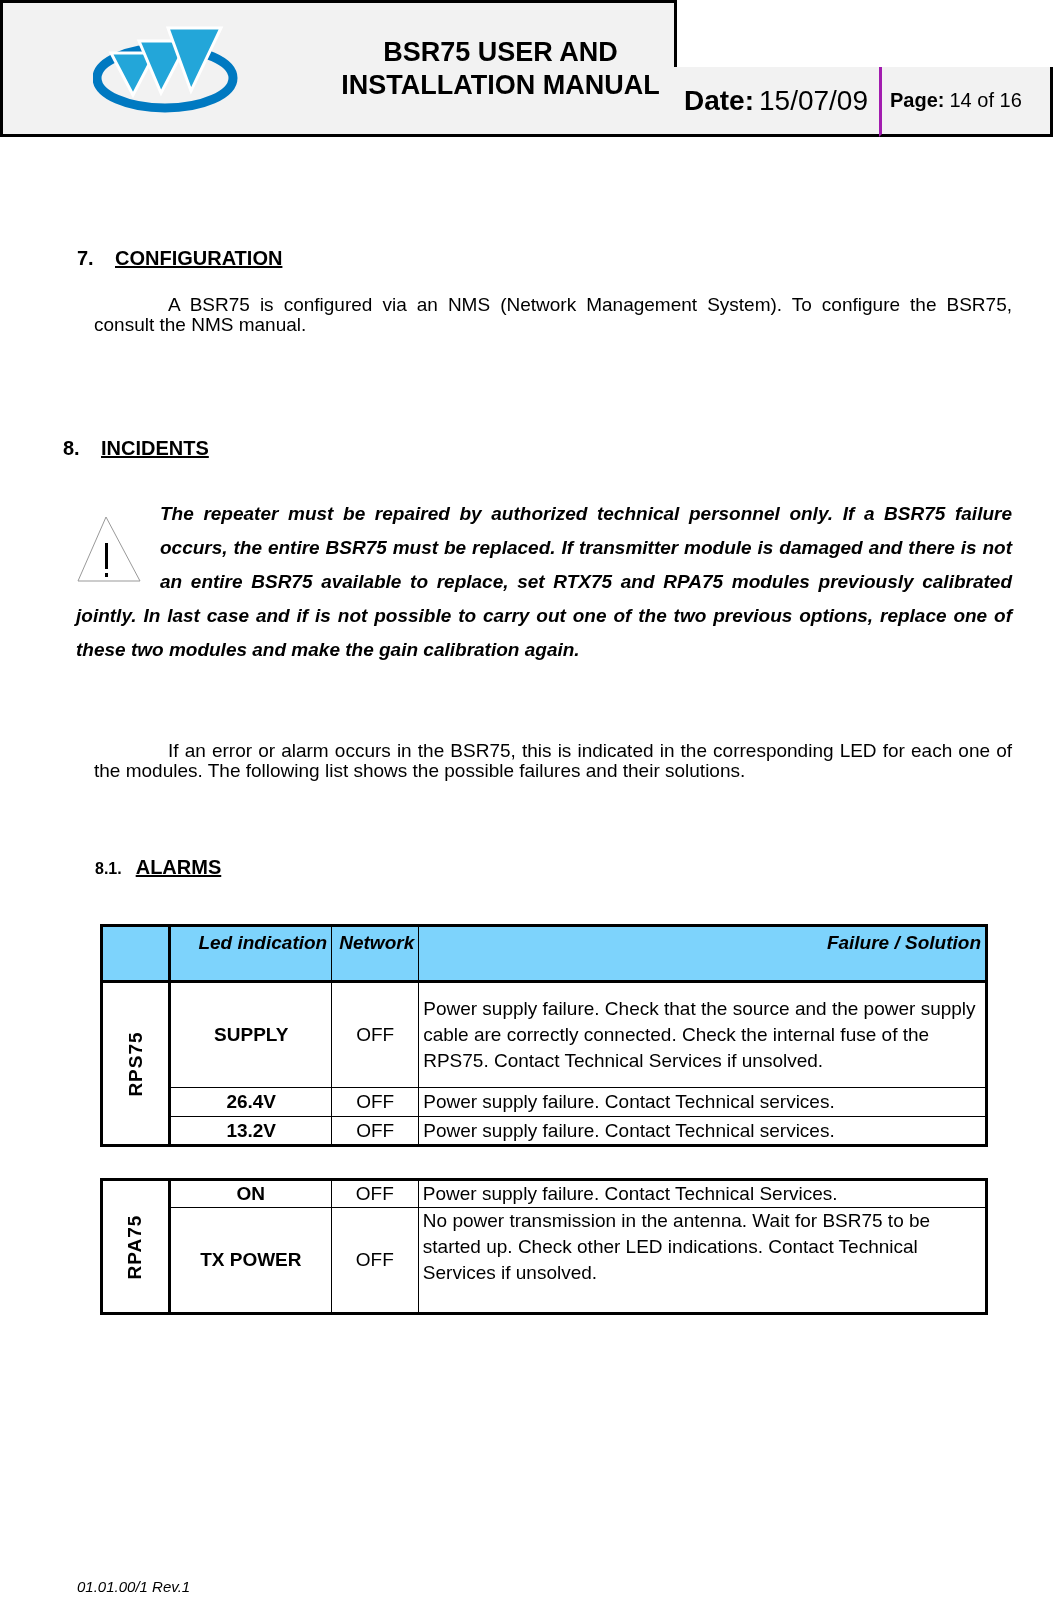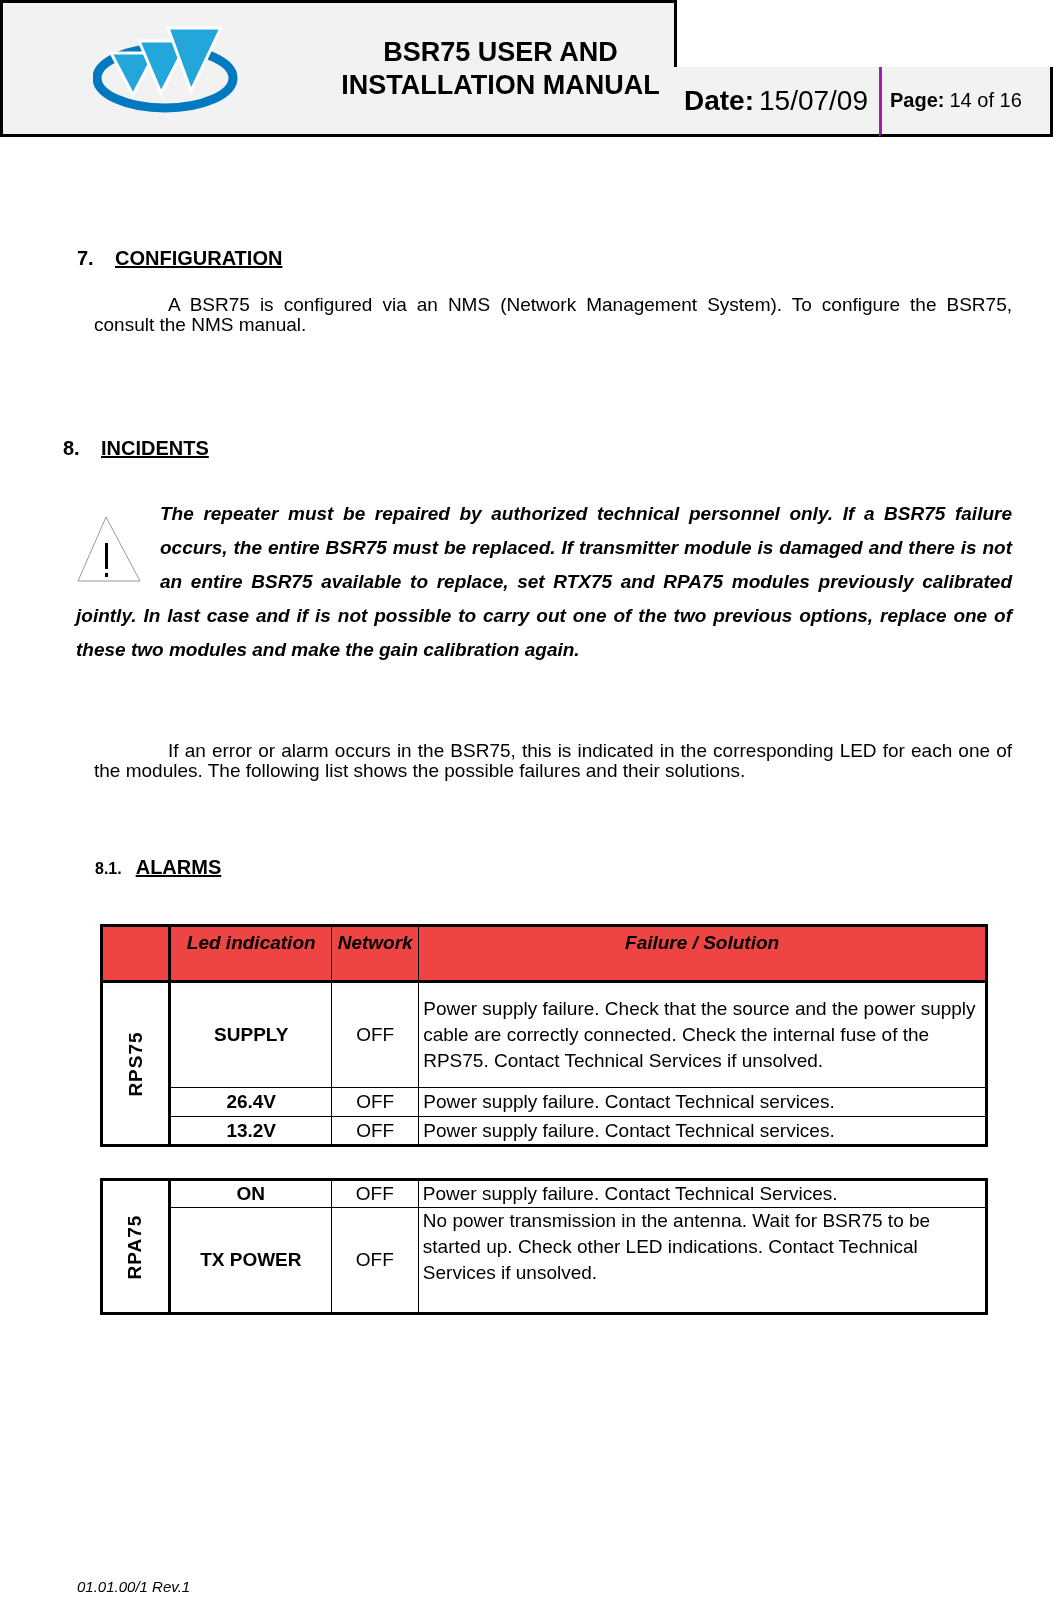--- a/index.html
+++ b/index.html
@@ -33,21 +33,21 @@
 
   .h2 { position:absolute; left:95px; top:856px; font-weight:bold; }
   .h2 .num { font-size:16px; }
   .h2 .t { font-size:20px; text-decoration:underline; margin-left:14px; }
 
   
   table { position:absolute; border-collapse:collapse; font-size:19px; }
   td, th { border:1px solid #000; padding:0 4px; }
   .t1 { left:100px; top:924px; width:888px; border:3px solid #000; }
   .t2 { left:100px; top:1178px; width:888px; border:3px solid #000; }
-  .t1 th { background:#ef4444; font-style:italic; font-weight:bold; font-size:19px; line-height:24px; vertical-align:top; border-bottom:3px solid #000; padding-top:4px; }
+  .t1 th { background:#7dd3fc; font-style:italic; font-weight:bold; font-size:19px; line-height:24px; vertical-align:top; border-bottom:3px solid #000; padding-top:4px;text-align:right; }
   .grp { width:38px; border-right:3px solid #000; text-align:center; padding:0; }
   .grp span { display:inline-block; transform:rotate(-90deg); font-weight:bold; font-size:19px; letter-spacing:1px; white-space:nowrap; }
   .c-led { width:152px; text-align:center;font-weight:bold; }
   .c-stat { width:78px; text-align:center; }
   .c-sol { text-align:left; line-height:26px; }
 
   .footer { position:absolute; left:77px; top:1578px; font-size:15px; font-style:italic; }
 </style>
 </head>
 <body>

